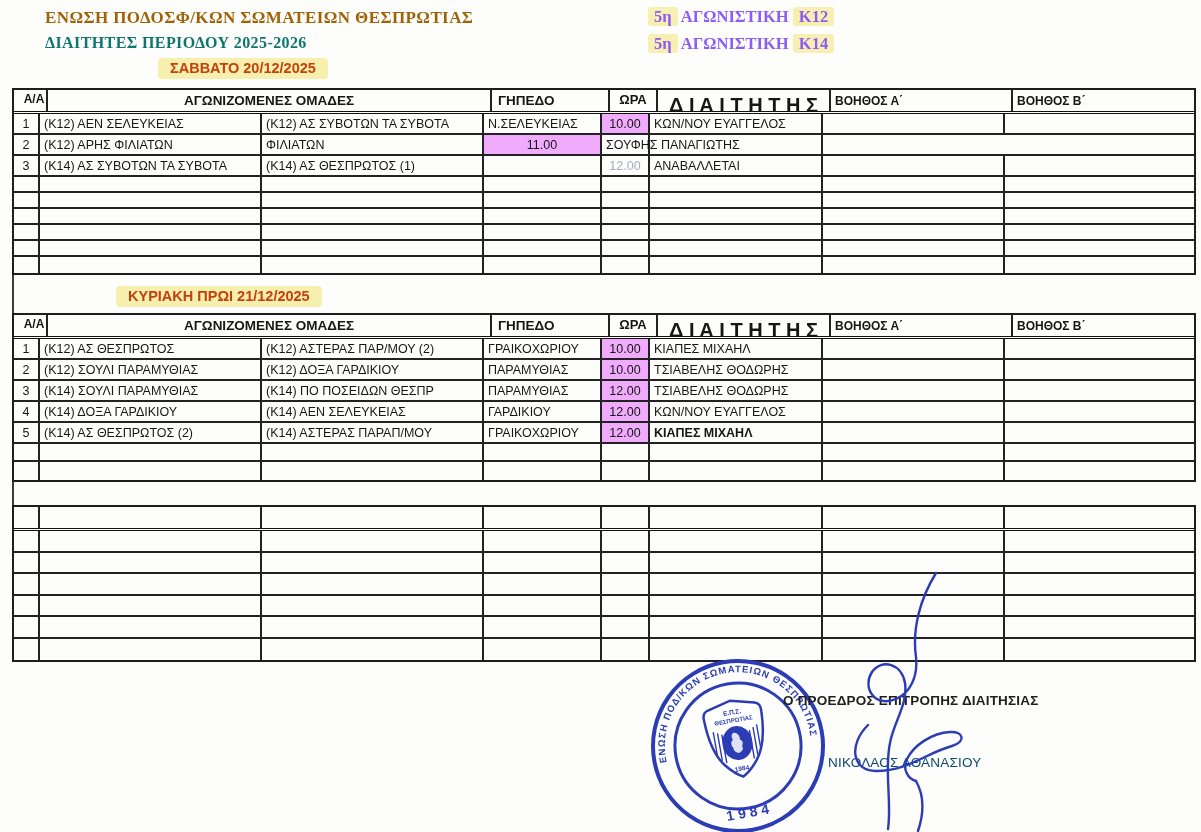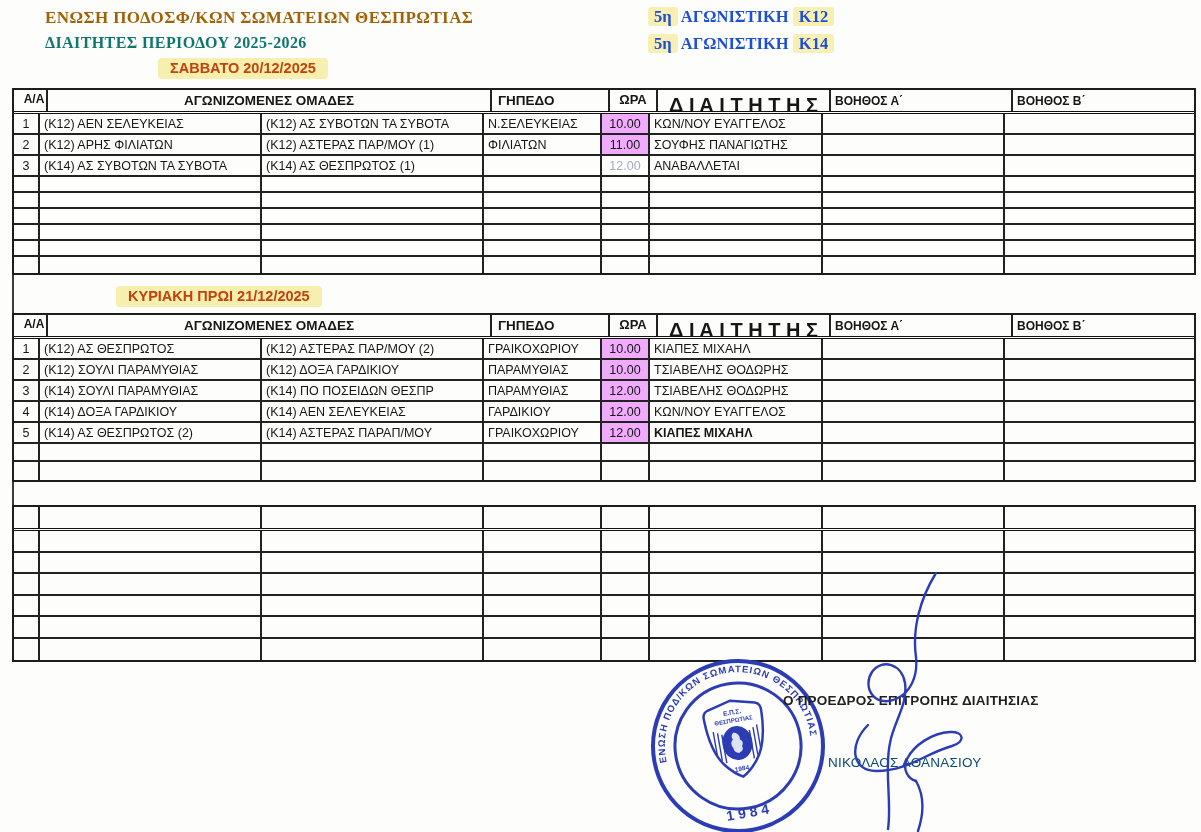--- a/index.html
+++ b/index.html
@@ -2,21 +2,21 @@
 <html><head>
 <meta charset="utf-8">
 <style>
   html,body{margin:0;padding:0;}
   body{width:1201px;height:832px;background:#fcfcfa;font-family:"Liberation Sans",sans-serif;overflow:hidden;}
   .doc{position:relative;width:1201px;height:832px;background:#fdfdfb;}
 
   
   .org-line1{position:absolute;left:45px;top:8px;font-family:"Liberation Serif",serif;font-weight:bold;font-size:17px;letter-spacing:.4px;color:#a16207;}
   .org-line2{position:absolute;left:45px;top:34px;font-family:"Liberation Serif",serif;font-weight:bold;font-size:16px;letter-spacing:.4px;color:#0f766e;}
-  .matchday{position:absolute;left:648px;font-family:"Liberation Serif",serif;font-weight:bold;font-size:16.5px;color:#1d4ed8;}
+  .matchday{position:absolute;left:648px;font-family:"Liberation Serif",serif;font-weight:bold;font-size:16.5px;color:#8b5cf6;}
   .matchday.k12{top:7px;} .matchday.k14{top:34px;}
   .hl{background:#f8f0b2;padding:0 6px;border-radius:3px;}
   .date-label{position:absolute;font-weight:bold;font-size:14.5px;color:#c2410c;background:#f7efae;padding:2px 12px 3px;border-radius:4px;white-space:nowrap;}
   .date-label.sat{left:158px;top:58px;}
   .date-label.sun{left:116px;top:286px;}
 
   
   .left-guide{position:absolute;left:12px;top:88px;height:574px;width:0;border-left:2px solid #3c3c3c;}
   .tbl{position:absolute;left:12px;width:1184px;border:2px solid #1d1d1d;box-sizing:border-box;background:transparent;}
   .tbl-sat{top:88px;} .tbl-sun{top:313px;} .tbl-extra{top:505px;}
@@ -91,21 +91,20 @@
           <div class="c">(Κ12) ΑΣ ΣΥΒΟΤΩΝ ΤΑ ΣΥΒΟΤΑ</div>
           <div class="c">Ν.ΣΕΛΕΥΚΕΙΑΣ</div>
           <div class="c center time-hl">10.00</div>
           <div class="c">ΚΩΝ/ΝΟΥ ΕΥΑΓΓΕΛΟΣ</div>
           <div class="c"></div>
           <div class="c"></div>
         </div>
         <div class="t-row filled">
           <div class="c center">2</div>
           <div class="c">(Κ12)  ΑΡΗΣ ΦΙΛΙΑΤΩΝ</div>
-          <div class="c">(Κ12) ΑΣΤΕΡΑΣ ΠΑΡ/ΜΟΥ (1)</div>
           <div class="c">ΦΙΛΙΑΤΩΝ</div>
           <div class="c center time-hl">11.00</div>
           <div class="c">ΣΟΥΦΗΣ ΠΑΝΑΓΙΩΤΗΣ</div>
           <div class="c"></div>
           <div class="c"></div>
         </div>
         <div class="t-row filled">
           <div class="c center">3</div>
           <div class="c">(Κ14) ΑΣ ΣΥΒΟΤΩΝ ΤΑ ΣΥΒΟΤΑ</div>
           <div class="c">(Κ14) ΑΣ ΘΕΣΠΡΩΤΟΣ (1)</div>

